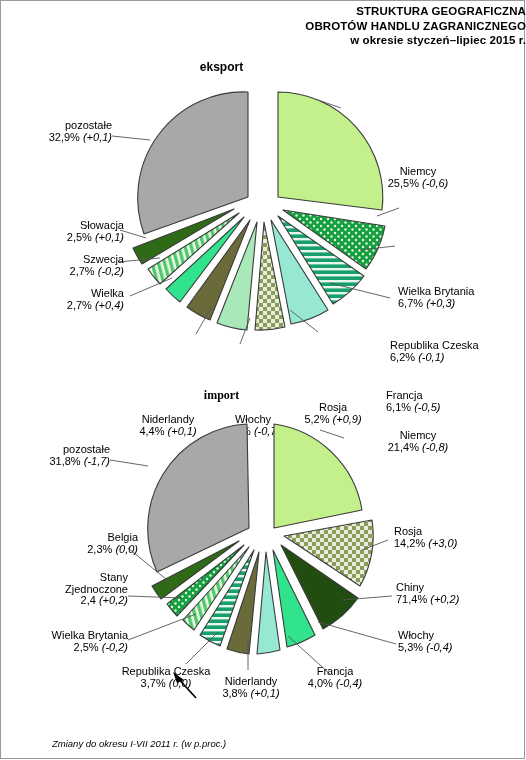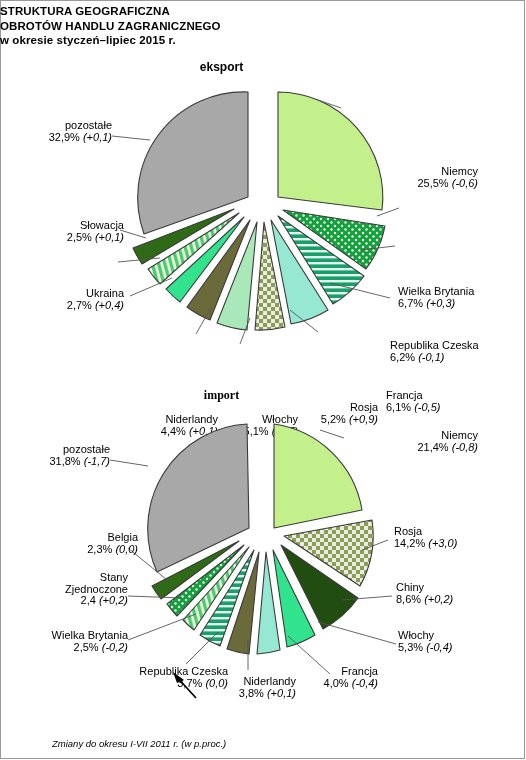--- a/index.html
+++ b/index.html
@@ -22,21 +22,21 @@
     height: 759px;
     border: 1px solid #9a9a9a;
     box-sizing: border-box;
     pointer-events: none;
   }
   .title-block {
     position: absolute;
     left: 0;
     top: 4px;
     width: 526px;
-    text-align: left;
+    text-align: right;
   }
   .title-line {
     font-size: 11.5px;
     font-weight: bold;
     line-height: 14.5px;
     letter-spacing: 0.1px;
   }
   .section-heading {
     position: absolute;
     width: 443px;
@@ -64,21 +64,21 @@
 
   .lbl {
     position: absolute;
     font-size: 11px;
     line-height: 11.5px;
     white-space: nowrap;
   }
   .lbl .nm { display: block; }
   .lbl .vl { display: block; }
   .lbl .chg { font-style: italic; }
-  .lbl.ctr { text-align: right; }
+  .lbl.ctr { text-align: center; }
   .lbl.rgt { text-align: right; }
   .lbl.lft { text-align: left; }
 
   .footnote {
     position: absolute;
     left: 52px;
     top: 738px;
     font-size: 9.5px;
     font-style: italic;
   }
@@ -191,24 +191,28 @@
     <span class="nm">Włochy</span>
     <span class="vl"><span>5,1%</span> <span class="chg">(-0,7)</span></span>
   </div>
 
   <div class="lbl ctr" style="left:118px; top:336px; width:100px;">
     <span class="nm">Niderlandy</span>
     <span class="vl"><span>4,4%</span> <span class="chg">(+0,1)</span></span>
   </div>
 
   <div class="lbl rgt" style="left:28px; top:210px; width:96px;">
-    <span class="nm">Ukraina</span>
+    <span class="nm">Wielka</span>
     <span class="vl"><span>2,7%</span> <span class="chg">(+0,4)</span></span>
   </div>
 
+  <div class="lbl rgt" style="left:28px; top:176px; width:96px;">
+    <span class="nm">Szwecja</span>
+    <span class="vl"><span>2,7%</span> <span class="chg">(-0,2)</span></span>
+  </div>
 
   <div class="lbl rgt" style="left:28px; top:142px; width:96px;">
     <span class="nm">Słowacja</span>
     <span class="vl"><span>2,5%</span> <span class="chg">(+0,1)</span></span>
   </div>
 
   <div class="lbl rgt" style="left:12px; top:42px; width:100px;">
     <span class="nm">pozostałe</span>
     <span class="vl"><span>32,9%</span> <span class="chg">(+0,1)</span></span>
   </div>
@@ -266,21 +270,21 @@
     <span class="vl"><span>21,4%</span> <span class="chg">(-0,8)</span></span>
   </div>
 
   <div class="lbl lft" style="left:394px; top:118px;">
     <span class="nm">Rosja</span>
     <span class="vl"><span>14,2%</span> <span class="chg">(+3,0)</span></span>
   </div>
 
   <div class="lbl lft" style="left:396px; top:174px;">
     <span class="nm">Chiny</span>
-    <span class="vl"><span>8,6%</span> <span class="chg">(+0,2)</span></span>
+    <span class="vl"><span>71,4%</span> <span class="chg">(+0,2)</span></span>
   </div>
 
   <div class="lbl lft" style="left:398px; top:222px;">
     <span class="nm">Włochy</span>
     <span class="vl"><span>5,3%</span> <span class="chg">(-0,4)</span></span>
   </div>
 
   <div class="lbl ctr" style="left:292px; top:258px; width:86px;">
     <span class="nm">Francja</span>
     <span class="vl"><span>4,0%</span> <span class="chg">(-0,4)</span></span>

